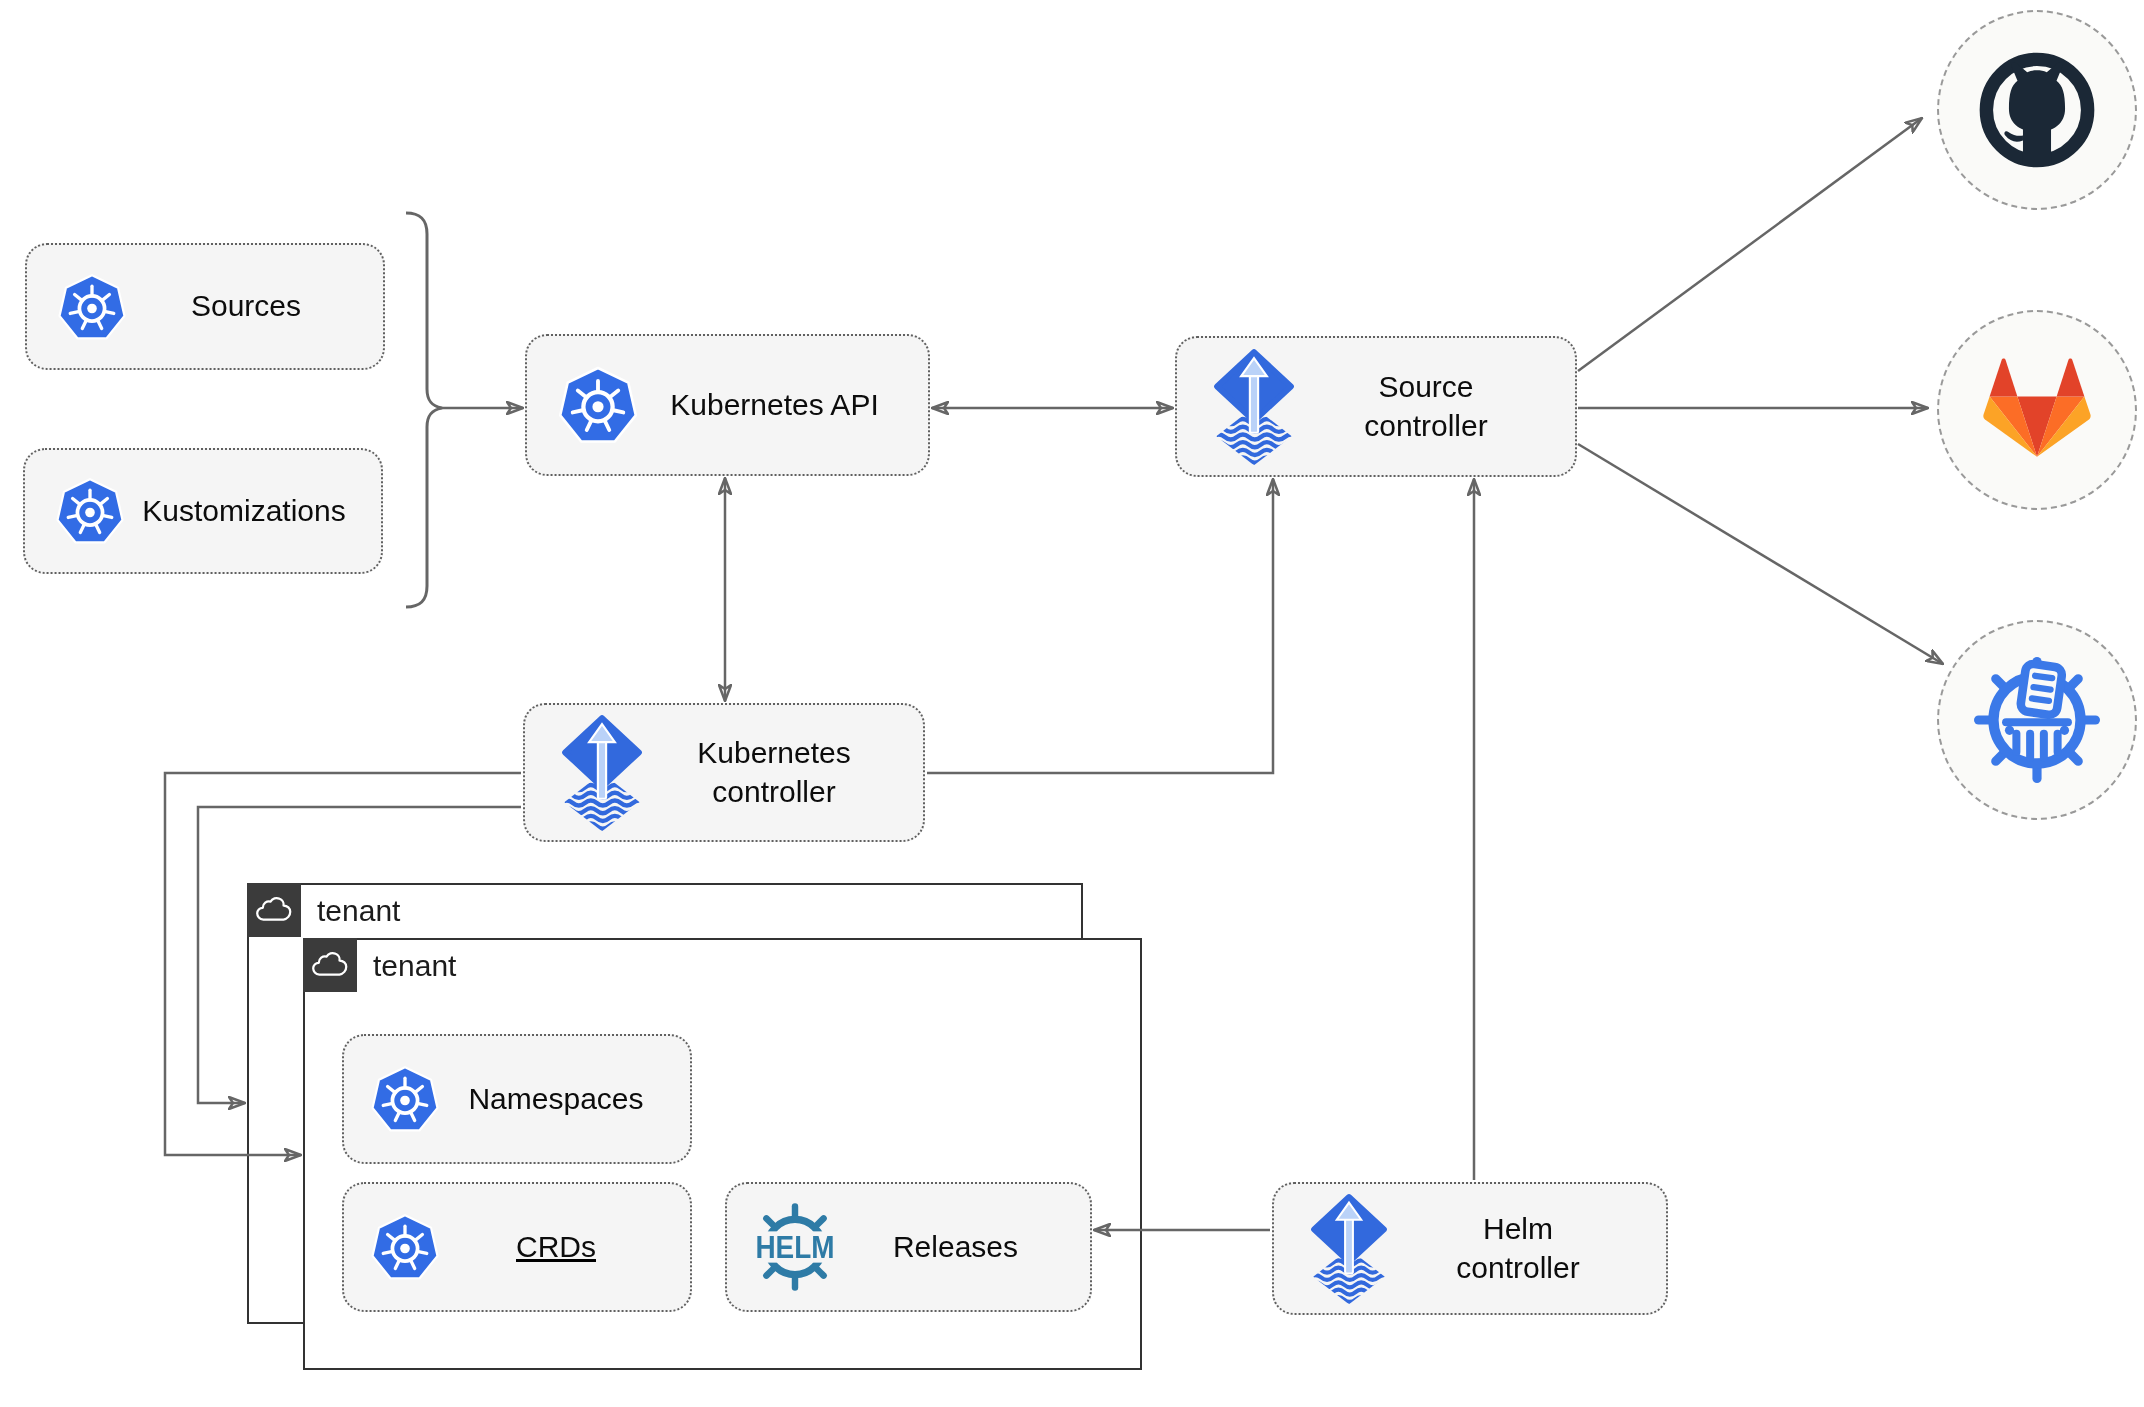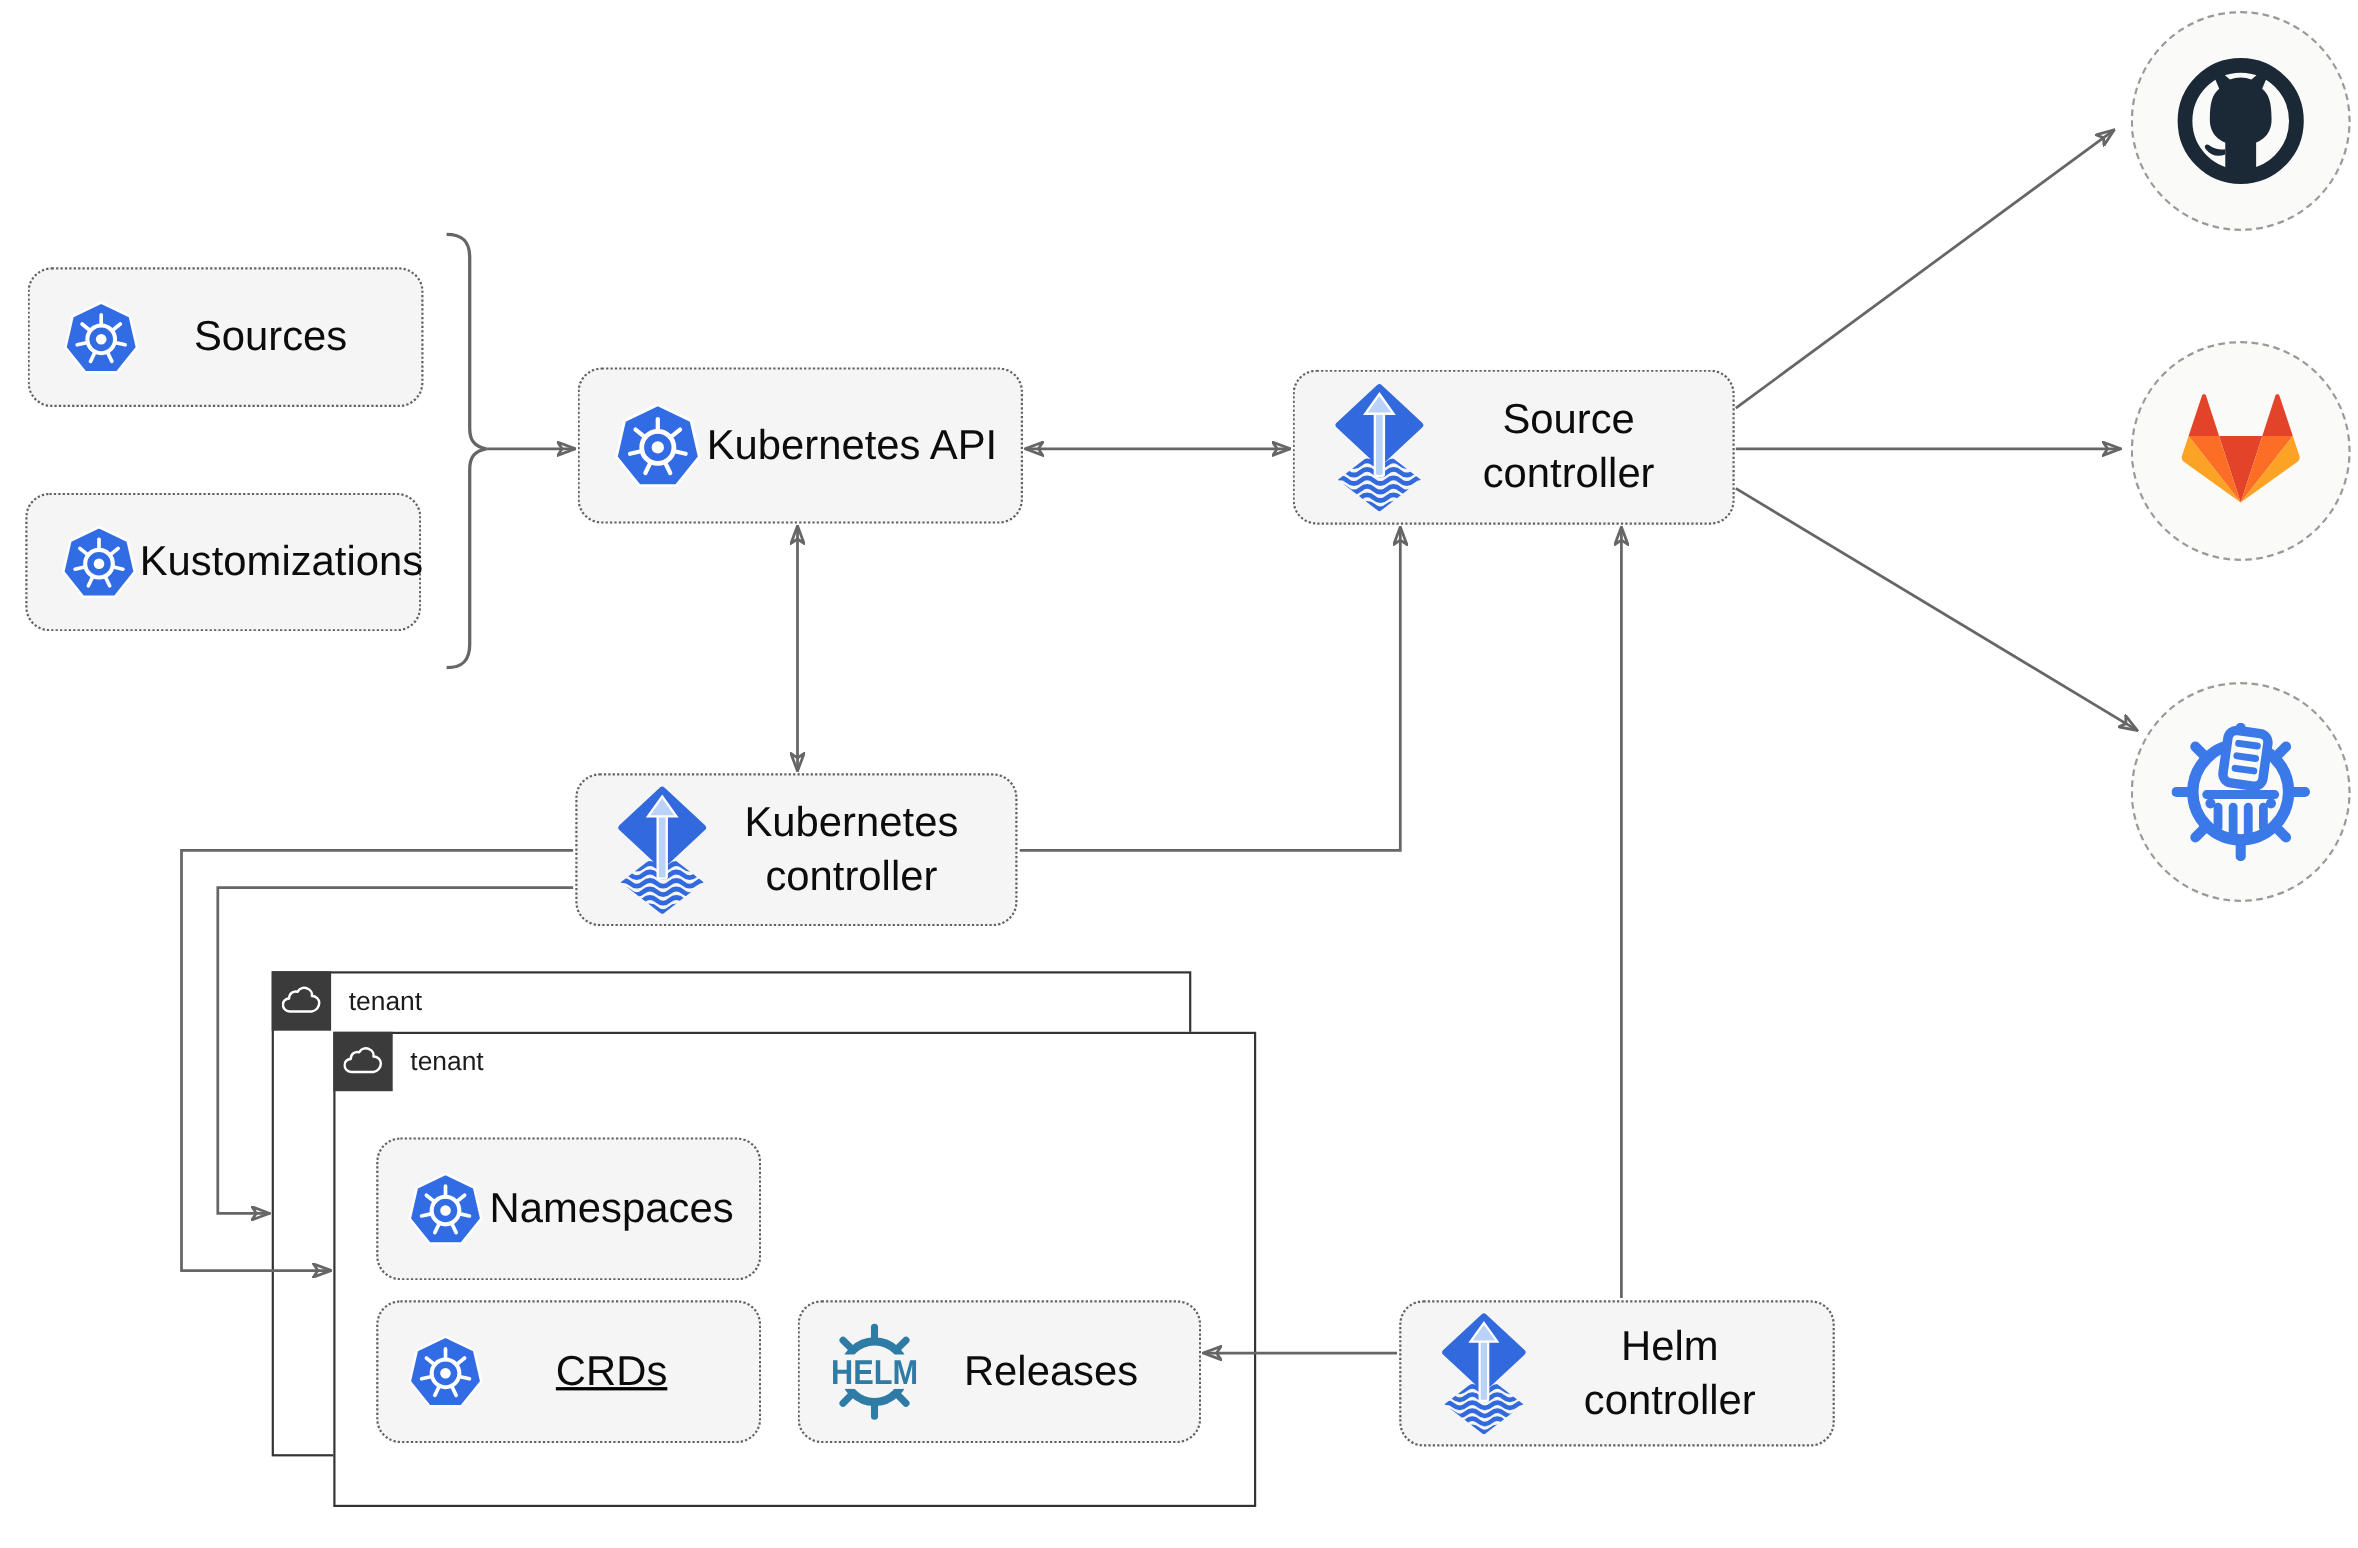--- a/index.html
+++ b/index.html
@@ -10,28 +10,28 @@
     --chartmuseum-blue:#3b79e8; --tenant-tag-bg:#3b3b3b; --tenant-border:#333333;
     --circle-bg:#fafaf8;
   }
   html,body{margin:0;padding:0;background:#ffffff;}
   #canvas{position:relative;width:2144px;height:1407px;background:#ffffff;overflow:hidden;
           font-family:"Liberation Sans", sans-serif;}
   .node{position:absolute;box-sizing:border-box;background:var(--node-bg);
         border:2px dotted var(--node-border);border-radius:22px;
         display:flex;align-items:center;z-index:3;}
   .node .nicon{flex:0 0 auto;margin-left:28px;display:flex;align-items:center;}
-  .node .nlabel{flex:1 1 auto;text-align:center;font-size:38px;color:#0c0c0c;
+  .node .nlabel{flex:1 1 auto;text-align:center;font-size:30px;color:#0c0c0c;
         line-height:1.27;padding-right:20px;}
   .group-box{position:absolute;box-sizing:border-box;background:#ffffff;
         border:2.5px solid var(--tenant-border);}
   .tenant-tag{position:absolute;left:-2.5px;top:-2.5px;width:54px;height:54px;
         background:var(--tenant-tag-bg);display:flex;align-items:center;justify-content:center;}
   .tenant-name{position:absolute;left:68px;top:0;height:52px;line-height:52px;
-        font-size:24px;color:#1c1c1c;}
+        font-size:30px;color:#1c1c1c;}
   .endpoint{position:absolute;width:200px;height:200px;border-radius:50%;
         box-sizing:border-box;background:var(--circle-bg);border:2.5px dashed #999999;
         display:flex;align-items:center;justify-content:center;z-index:3;}
   #wires{position:absolute;left:0;top:0;z-index:5;pointer-events:none;}
   #wires path{stroke:var(--line);stroke-width:2.5;fill:none;}
   #wires path.thick{stroke-width:3;}
   .k8s-body{fill:var(--k8s-blue);stroke:#ffffff;stroke-width:3;stroke-linejoin:round;}
   .k8s-wheel{stroke:#ffffff;fill:none;stroke-linecap:round;}
   .flux-d{fill:var(--flux-blue);stroke:var(--flux-blue);stroke-width:7;stroke-linejoin:round;}
   .flux-wave{stroke:var(--flux-blue);stroke-width:5;fill:none;}

